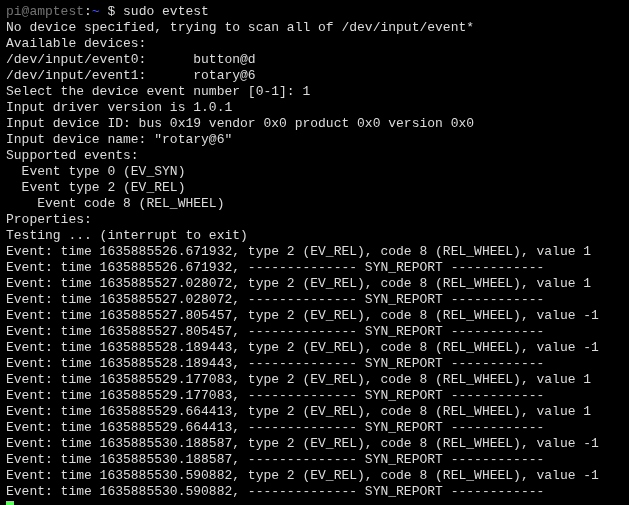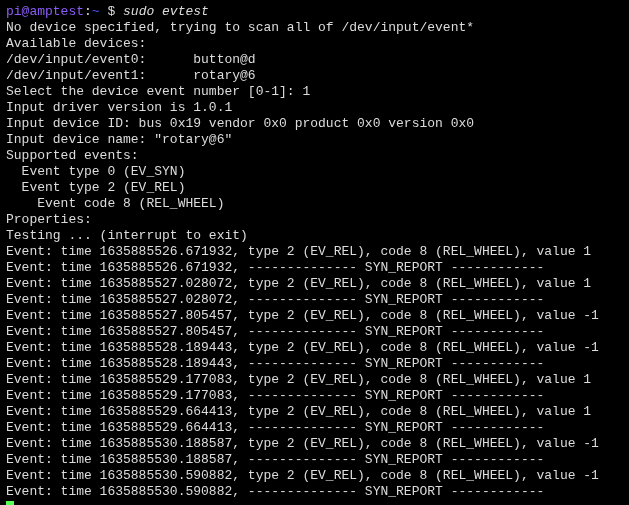--- a/index.html
+++ b/index.html
@@ -15,24 +15,24 @@
     font-size: 13px;
     line-height: 16px;
     color: #dcdcdc;
     background: #000;
     padding: 4px 6px;
     white-space: pre;
     width: 629px;
     height: 505px;
     box-sizing: border-box;
   }
-  .prompt-user { color: #8b5cf6; }
+  .prompt-user { color: #737373; }
   .prompt-sep  { color: #dcdcdc; }
   .prompt-path { color: #5555ff; }
-  .cmd { color: #dcdcdc; font-style: italic; }
+  .cmd { color: #dcdcdc; }
   .cursor {
     display: inline-block;
     width: 8px;
     height: 14px;
     background: #55ff55;
     vertical-align: text-bottom;
   }
 </style>
 </head>
 <body>

